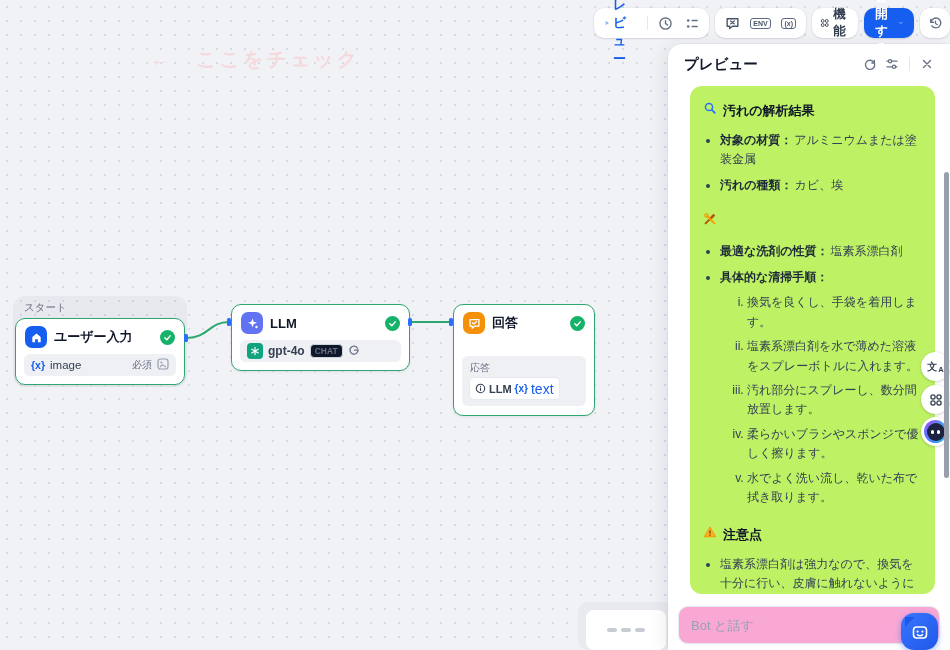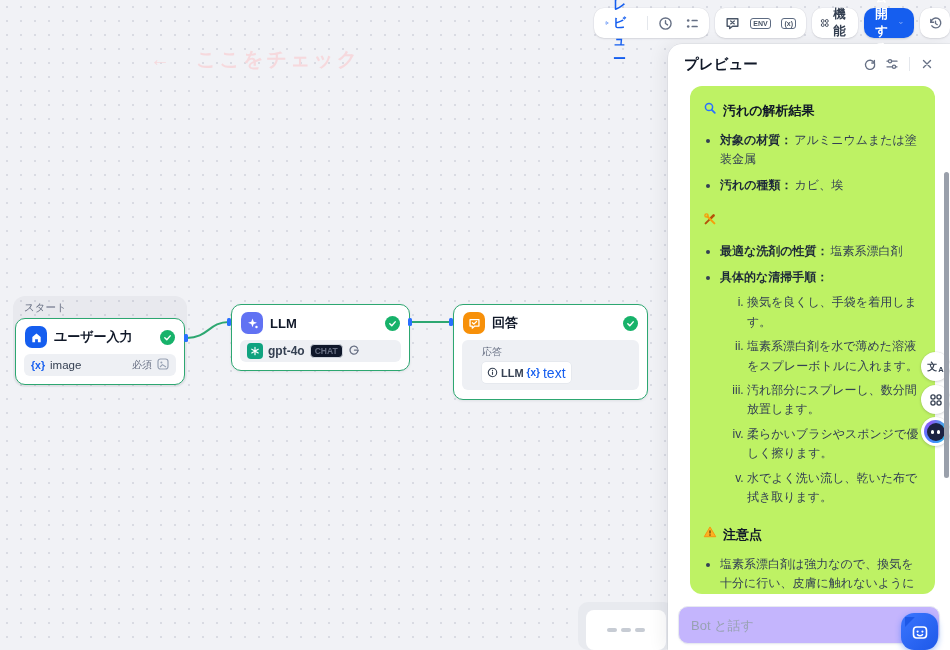--- a/index.html
+++ b/index.html
@@ -44,21 +44,21 @@
     align-items:center; justify-content:center; flex:none; }
   .node-row { margin:0 8px 8px; background:#eef0f4; border-radius:6px; height:22px;
     display:flex; align-items:center; padding:0 7px; gap:5px; }
   .vtok { color:#155eef; font-weight:700; font-size:10.5px; }
   .vname { font-size:11.5px; color:#354052; }
   .spacer { flex:1; }
   .req { font-size:10px; color:#676f83; }
   .model-name { font-size:12px; font-weight:600; color:#354052; }
   .chat-badge { font-size:8.5px; font-weight:600; color:#676f83; border:1px solid #d0d5dd;
     border-radius:4px; padding:1px 4px; line-height:1.2; background:#0f172a; }
-  .ans-body { margin:0 8px 9px; background:#eef0f4; border-radius:6px; padding:5px 20px 7px; }
+  .ans-body { margin:16px 8px 9px; background:#eef0f4; border-radius:6px; padding:5px 8px 7px; }
   .ans-label { font-size:10px; color:#676f83; margin-bottom:3px; }
   .chip { display:inline-flex; align-items:center; gap:3px; background:#fff; border-radius:4px;
     padding:1.5px 5px; box-shadow:0 0 0 .5px #dde1e8; cursor:pointer; }
   .chip-node { font-size:11px; font-weight:600; color:#354052; }
   .chip-var { font-size:14px; color:#155eef; }
 
   
   .mini-wrap { position:absolute; left:578px; top:602px; width:96px; height:48px;
     background:#e8eaef; border-radius:10px; z-index:2; }
   .mini { position:absolute; left:8px; top:8px; width:80px; height:40px; background:#fff;
@@ -78,21 +78,21 @@
     font-size:12px; line-height:1.62; color:#344054; }
   .md-h { display:flex; align-items:center; gap:6px; font-size:13px; font-weight:700;
     color:#101828; margin-top:16px; }
   .md-h:first-child { margin-top:2px; }
   .bubble ul { list-style:disc; padding-left:17px; margin:10px 0 14px; }
   .bubble ul li { margin:6px 0; }
   .lbl { color:#1d2939; margin-right:2px; }
   ol.steps { list-style:lower-roman; padding-left:27px; margin:6px 0 0; }
   ol.steps li { margin:5px 0; }
   .chat-input { position:absolute; left:10px; bottom:6px; width:262px; height:38px;
-    border:1px solid #e7eaf0; border-radius:10px; background:#c4b5fd; padding:0 46px 0 12px;
+    border:1px solid #e7eaf0; border-radius:10px; background:#f9a8d4; padding:0 46px 0 12px;
     font-size:13px; color:#344054; outline:none; font-family:inherit;
     box-shadow:0 1px 2px rgba(16,24,40,.04); }
   .chat-input::placeholder { color:#98a2b3; }
   .bot-btn { position:absolute; left:901px; top:613px; width:37px; height:37px; border-radius:13px;
     background:linear-gradient(135deg,#3b76ff,#1d58e8); z-index:15; cursor:pointer;
     display:flex; align-items:center; justify-content:center;
     box-shadow:0 2px 6px rgba(21,94,239,.4); }
   .bot-btn::before { content:""; position:absolute; left:-3px; top:-3px; width:0; height:0;
     border:7px solid transparent; border-right-color:#1d58e8; transform:rotate(45deg); }
 
@@ -184,21 +184,21 @@
       <span class="chat-badge">CHAT</span>
       <span>
         <svg width="12" height="12" viewBox="0 0 12 12">
             <path d="M9.5 4.2A4 4 0 1 0 10 6.2" fill="none" stroke="#676f83" stroke-width="1.3" stroke-linecap="round"></path>
             <path d="M6.5 6.2H10" stroke="#676f83" stroke-width="1.3" stroke-linecap="round"></path>
           </svg>
       </span>
     </div>
   </div>
 
-  <div class="node node-abs" style="left:453px;top:304px;width:195px">
+  <div class="node node-abs" style="left:453px;top:304px;width:142px">
     <div class="node-head">
       <span class="node-ic" style="background:#f79009">
         <svg width="13" height="13" viewBox="0 0 14 14">
             <path d="M2.2 2.8h9.6v7H7.2L4.6 12V9.8H2.2z" fill="none" stroke="#fff" stroke-width="1.4" stroke-linejoin="round"></path>
             <path d="M4.8 6.2 6.3 7.7 9.2 4.8" stroke="#fff" stroke-width="1.4" fill="none" stroke-linecap="round" stroke-linejoin="round"></path>
           </svg>
       </span>
       <span class="node-title">回答</span>
       <span class="check">
         <svg width="9" height="9" viewBox="0 0 10 10">

